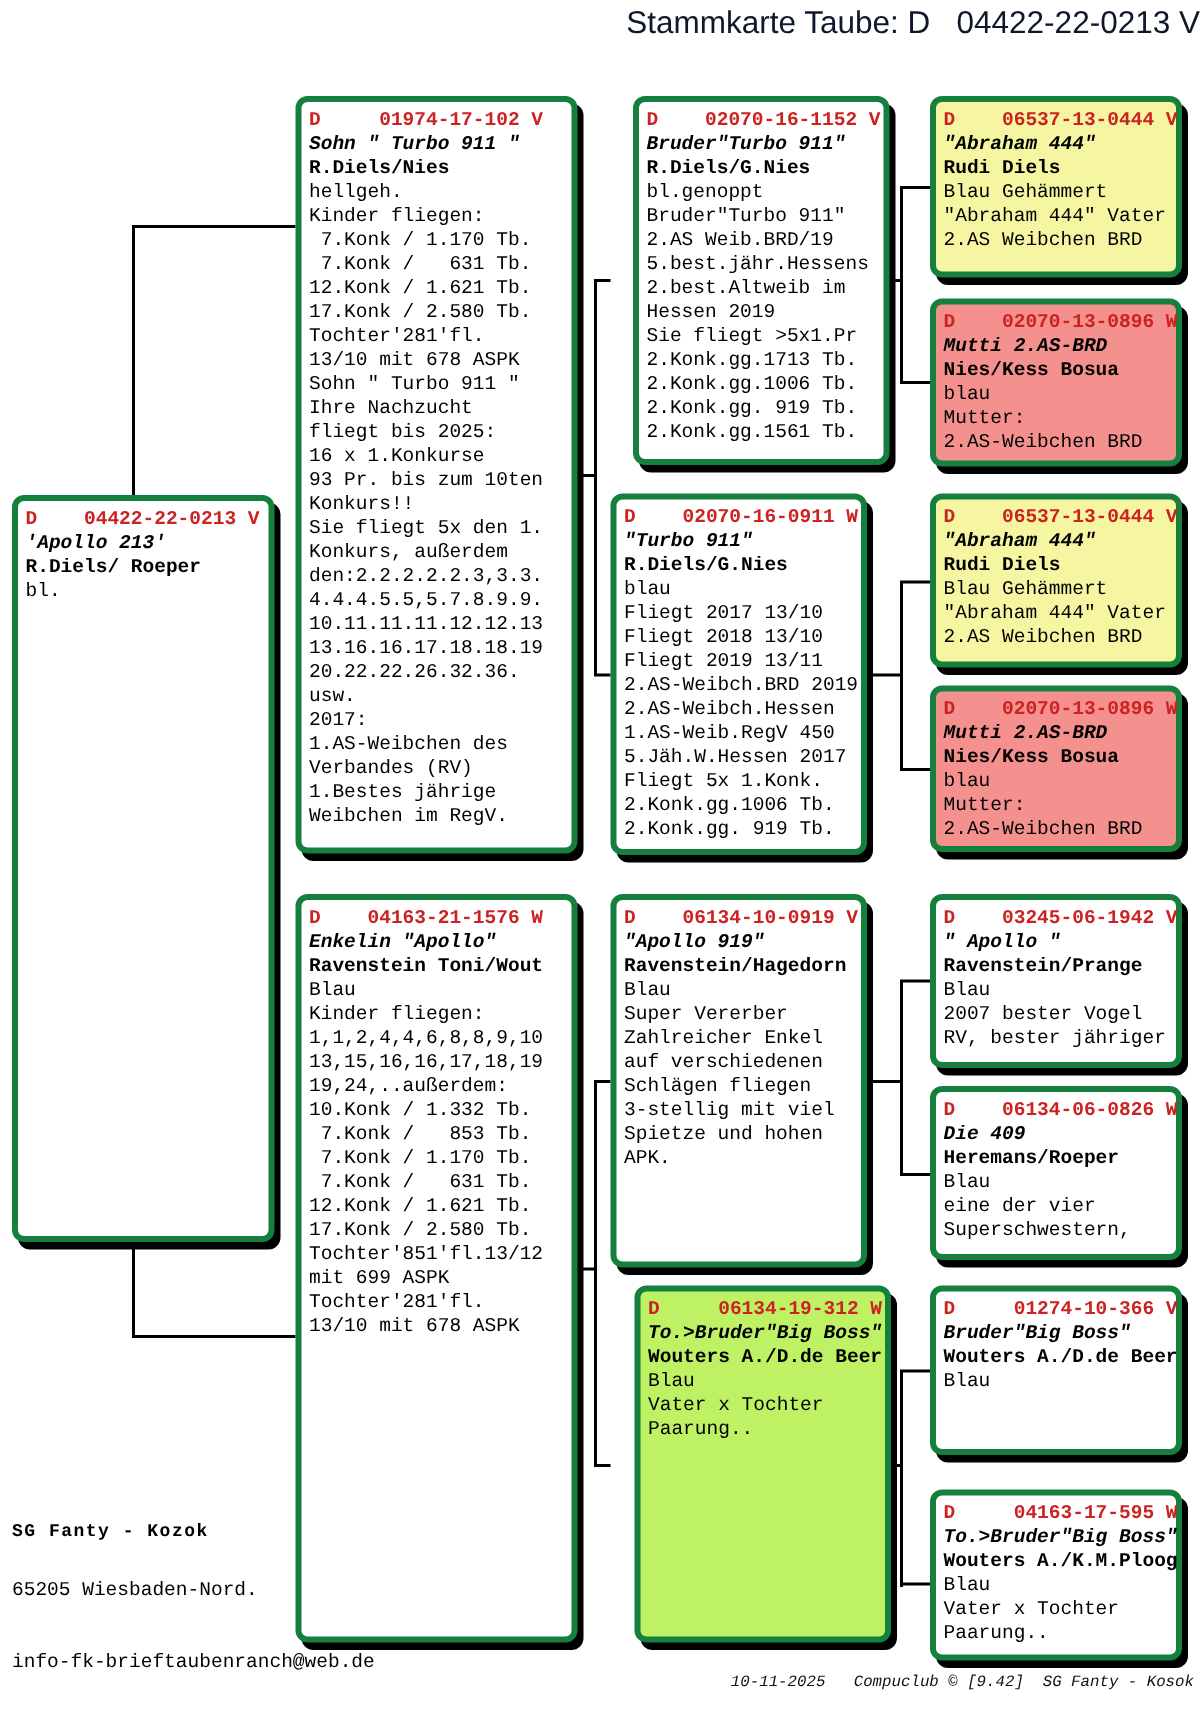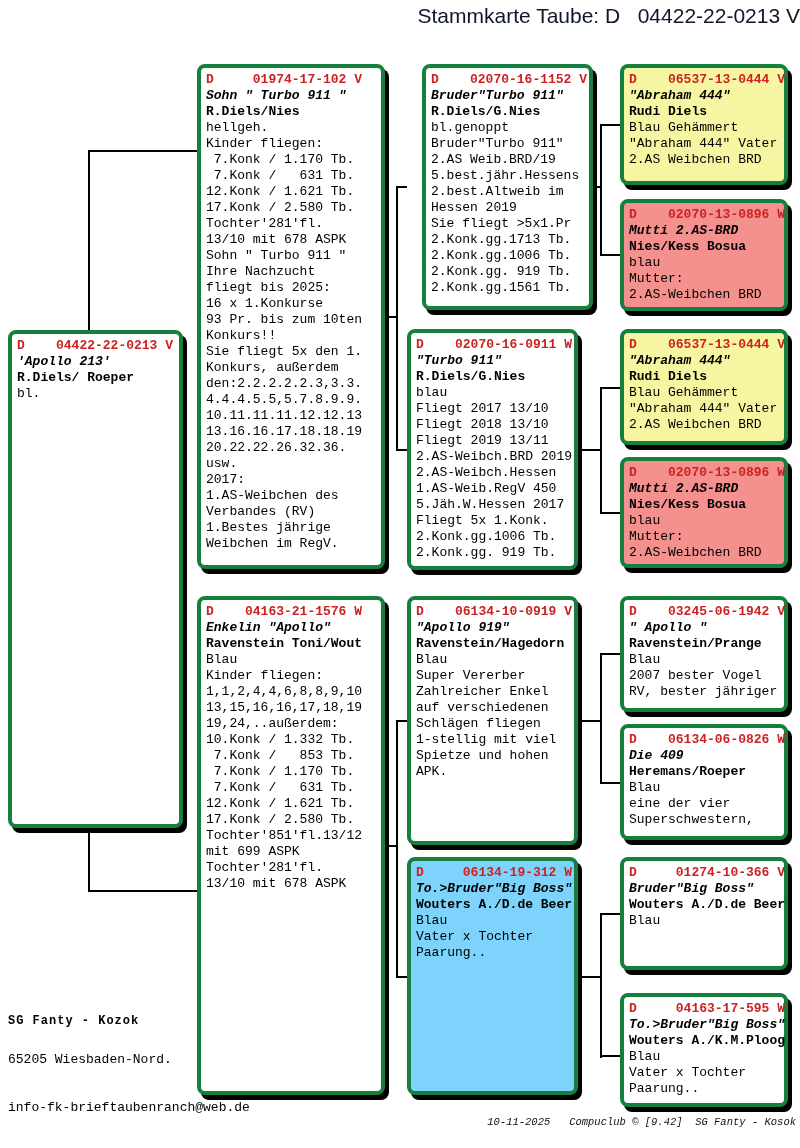--- a/index.html
+++ b/index.html
@@ -167,26 +167,26 @@
 
   <div class="box" style="left: 407px; top: 596px; width: 171px; height: 249px; background: rgb(255, 255, 255);">
     <div class="hdr">D    06134-10-0919 V</div>
   <div class="ln l0">"Apollo 919"</div>
       <div class="ln l1">Ravenstein/Hagedorn</div>
       <div class="ln l2">Blau</div>
       <div class="ln l2">Super Vererber</div>
       <div class="ln l2">Zahlreicher Enkel</div>
       <div class="ln l2">auf verschiedenen</div>
       <div class="ln l2">Schlägen fliegen</div>
-      <div class="ln l2">1-stellig mit viel</div>
+      <div class="ln l2">3-stellig mit viel</div>
       <div class="ln l2">Spietze und hohen</div>
       <div class="ln l2">APK.</div>
     </div>
 
-  <div class="box" style="left: 407px; top: 857px; width: 171px; height: 238px; background: #7dd3fc;">
+  <div class="box" style="left: 423px; top: 857px; width: 171px; height: 238px; background: #bef264;">
     <div class="hdr">D     06134-19-312 W</div>
   <div class="ln l0">To.&gt;Bruder"Big Boss"</div>
       <div class="ln l1">Wouters A./D.de Beer</div>
       <div class="ln l2">Blau</div>
       <div class="ln l2">Vater x Tochter</div>
       <div class="ln l2">Paarung..</div>
     </div>
 
   <div class="box" style="left: 620px; top: 64px; width: 168px; height: 121px; background: rgb(246, 246, 162);">
     <div class="hdr">D    06537-13-0444 V</div>

